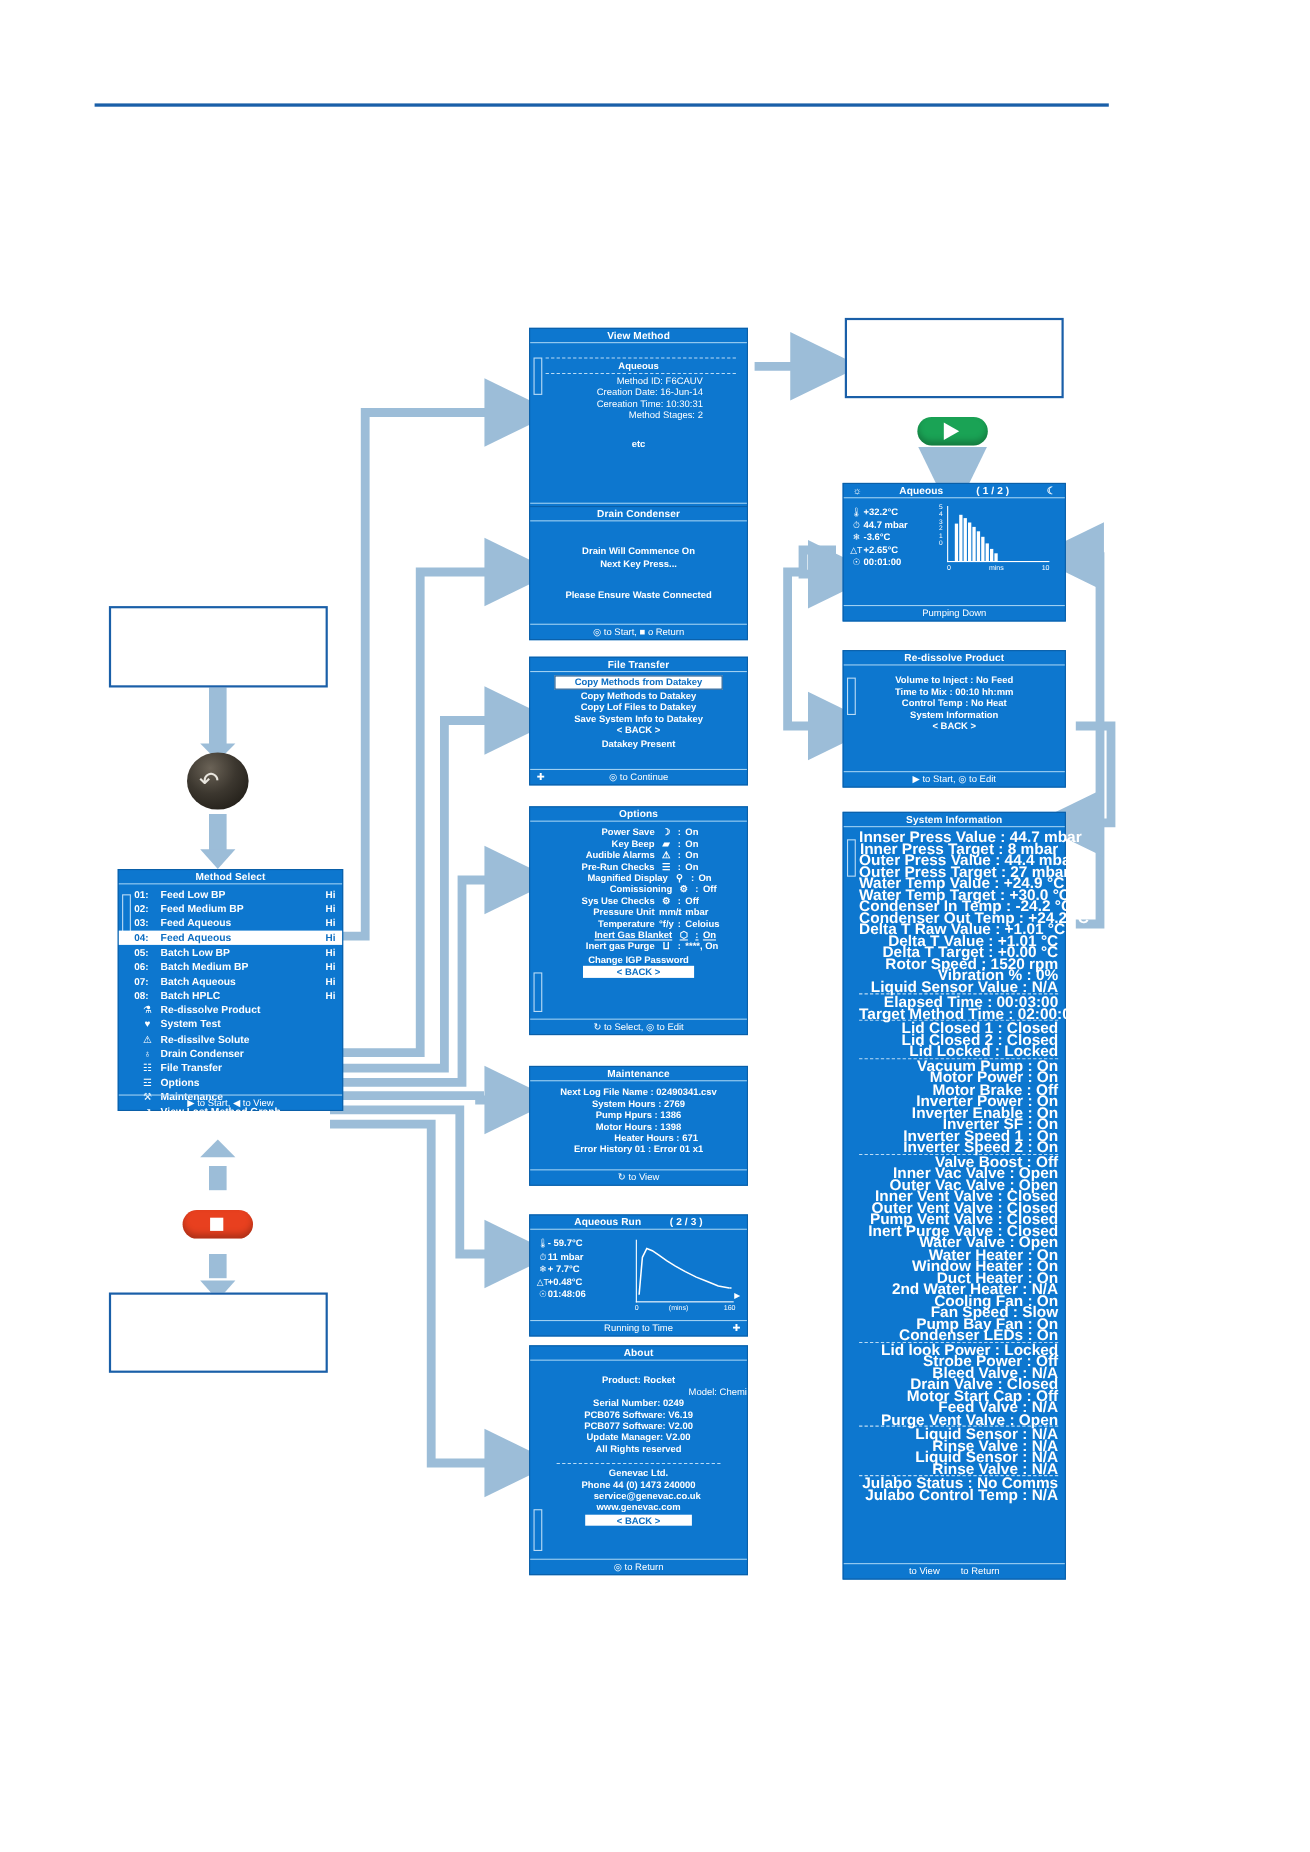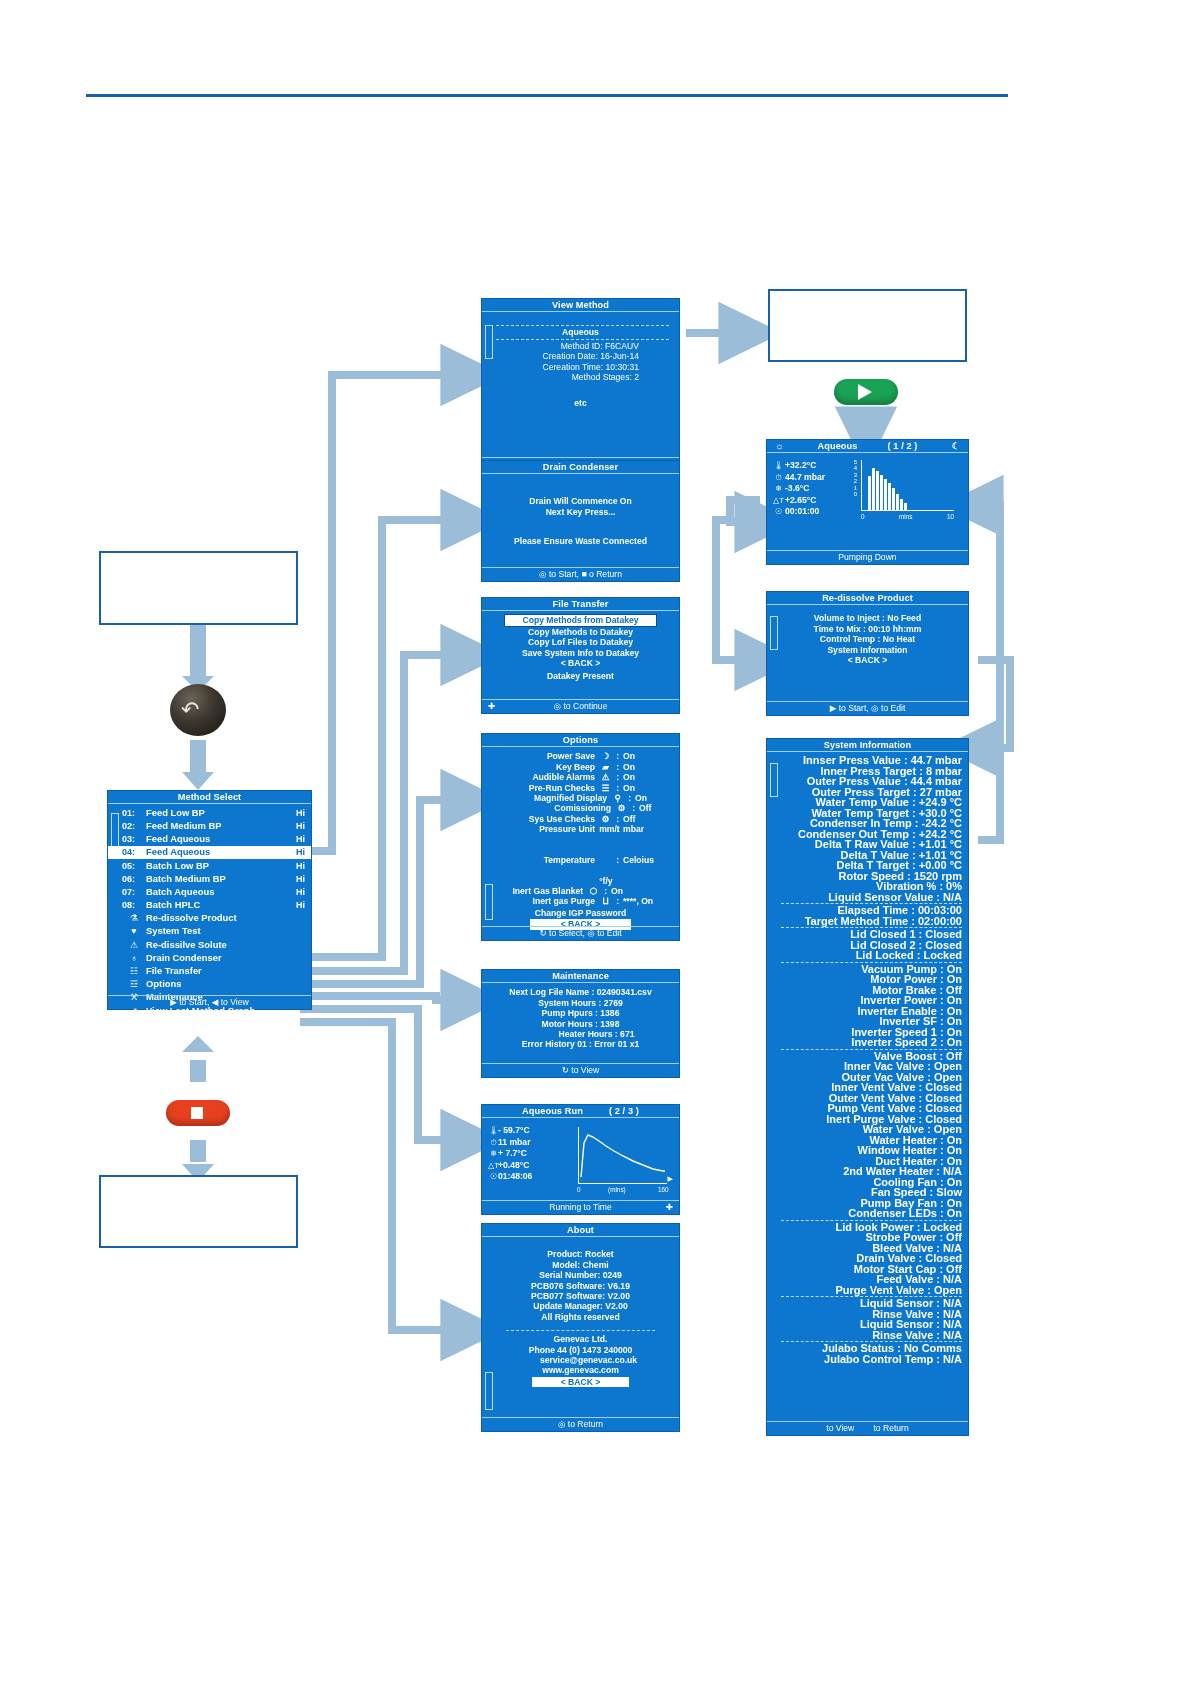--- a/index.html
+++ b/index.html
@@ -314,25 +314,25 @@
           <span style="min-width: 40px;">Off</span>
         </div>
         <div style="display: flex; justify-content: flex-end; align-items: center; gap: 4px; padding-right: 16px; white-space: nowrap; font-weight: bold;">
           <span>Pressure Unit</span>
           <span style="width: 13px; text-align: center;">mm/t</span>
           <span>:</span>
           <span style="min-width: 40px;">mbar</span>
         </div>
         <div style="display: flex; justify-content: flex-end; align-items: center; gap: 4px; padding-right: 16px; white-space: nowrap; font-weight: bold;">
           <span>Temperature</span>
-          <span style="width: 13px; text-align: left; margin-top: 41px;">°f/y</span>
+          <span style="width: 13px; text-align: left;">°f/y</span>
           <span>:</span>
           <span style="min-width: 40px;">Celoius</span>
         </div>
-        <div style="display: flex; justify-content: flex-end; align-items: center; gap: 4px; padding-right: 28px; white-space: nowrap; font-weight: bold;">
+        <div style="display: flex; justify-content: flex-end; align-items: center; gap: 4px; padding-right: 0; white-space: nowrap; font-weight: bold; text-decoration: underline;">
           <span>Inert Gas Blanket</span>
           <span style="width: 13px; text-align: center;">⬡</span>
           <span>:</span>
           <span style="min-width: 40px;">On</span>
         </div>
         <div style="display: flex; justify-content: flex-end; align-items: center; gap: 4px; padding-right: 16px; white-space: nowrap; font-weight: bold;">
           <span>Inert gas Purge</span>
           <span style="width: 13px; text-align: center;">⨿</span>
           <span>:</span>
           <span style="min-width: 40px;">****, On</span>
@@ -397,21 +397,21 @@
       <span>Running to Time</span>
       <span style="position:absolute;right:6px;">✚</span>
     </div>
   </div>
 
   <div class="screen" style="left:481px;top:1223px;width:199px;height:209px;">
     <div class="title">About</div>
     <div class="sb" style="top:148px;height:36px;"></div>
     <div id="ab-rows" style="padding-top:12px;">
         <div class="ctr" style="font-weight: bold;">Product: Rocket</div>
-        <div class="ctr" style="font-weight: bold;">Model: Chemi</div>
+        <div class="ctr" style="font-weight: normal; text-align: right;">Model: Chemi</div>
         <div class="ctr" style="font-weight: bold;">Serial Number: 0249</div>
         <div class="ctr" style="font-weight: bold;">PCB076 Software: V6.19</div>
         <div class="ctr" style="font-weight: bold;">PCB077 Software: V2.00</div>
         <div class="ctr" style="font-weight: bold;">Update Manager: V2.00</div>
         <div class="ctr" style="font-weight: bold;">All Rights reserved</div>
       </div>
     <div class="dash" style="margin:8px 24px 3px;"></div>
     <div class="ctr" style="font-weight:bold;">Genevac Ltd.</div>
     <div class="ctr" style="font-weight:bold;">Phone  44 (0) 1473 240000</div>
     <div class="ctr" style="font-weight:bold;margin-left:16px;">service@genevac.co.uk</div>
@@ -492,21 +492,21 @@
       <span>▶</span>
       <span>to Start,</span>
       <span>◎</span>
       <span>to Edit</span>
     </div>
   </div>
 
   <div class="screen" style="left:766px;top:738px;width:203px;height:698px;">
     <div class="title">System Information</div>
     <div class="sb" style="top:24px;height:32px;"></div>
-    <div id="si-rows" style="padding:3px 4px 0 14px;font-size:11px;line-height:10.5px;">
+    <div id="si-rows" style="padding:3px 4px 0 14px;font-size:14px;line-height:10.5px;">
         <div class="rowR nowrap" style="font-weight: bold;">Innser Press Value :  44.7 mbar</div>
         <div class="rowR nowrap" style="font-weight: bold;">Inner Press Target : 8 mbar</div>
         <div class="rowR nowrap" style="font-weight: bold;">Outer Press Value : 44.4 mbar</div>
         <div class="rowR nowrap" style="font-weight: bold;">Outer Press Target : 27 mbar</div>
         <div class="rowR nowrap" style="font-weight: bold;">Water Temp Value : +24.9 °C</div>
         <div class="rowR nowrap" style="font-weight: bold;">Water Temp Target : +30.0 °C</div>
         <div class="rowR nowrap" style="font-weight: bold;">Condenser In Temp : -24.2 °C</div>
         <div class="rowR nowrap" style="font-weight: bold;">Condenser Out Temp : +24.2 °C</div>
         <div class="rowR nowrap" style="font-weight: bold;">Delta T Raw Value : +1.01 °C</div>
         <div class="rowR nowrap" style="font-weight: bold;">Delta T Value : +1.01 °C</div>

